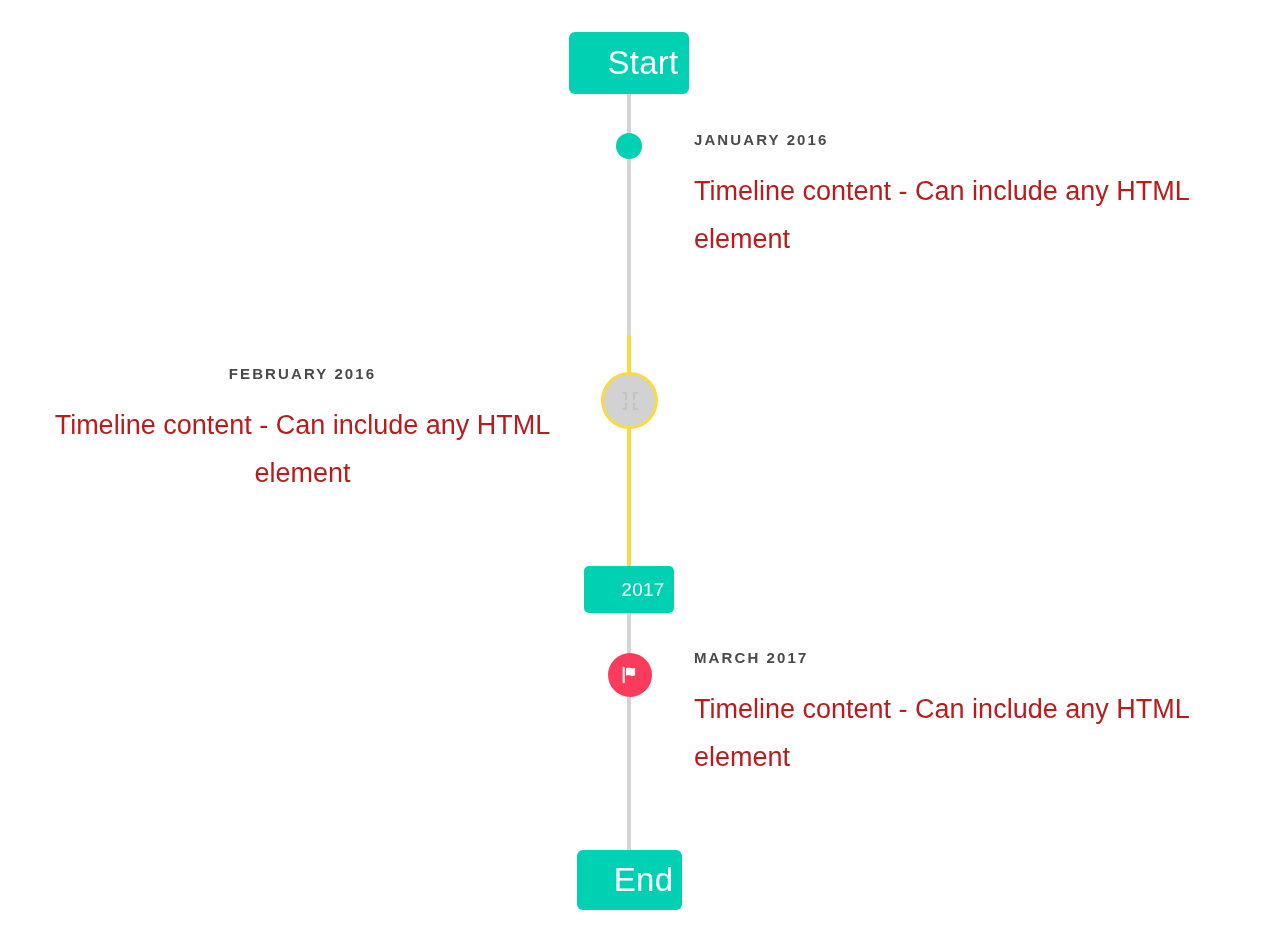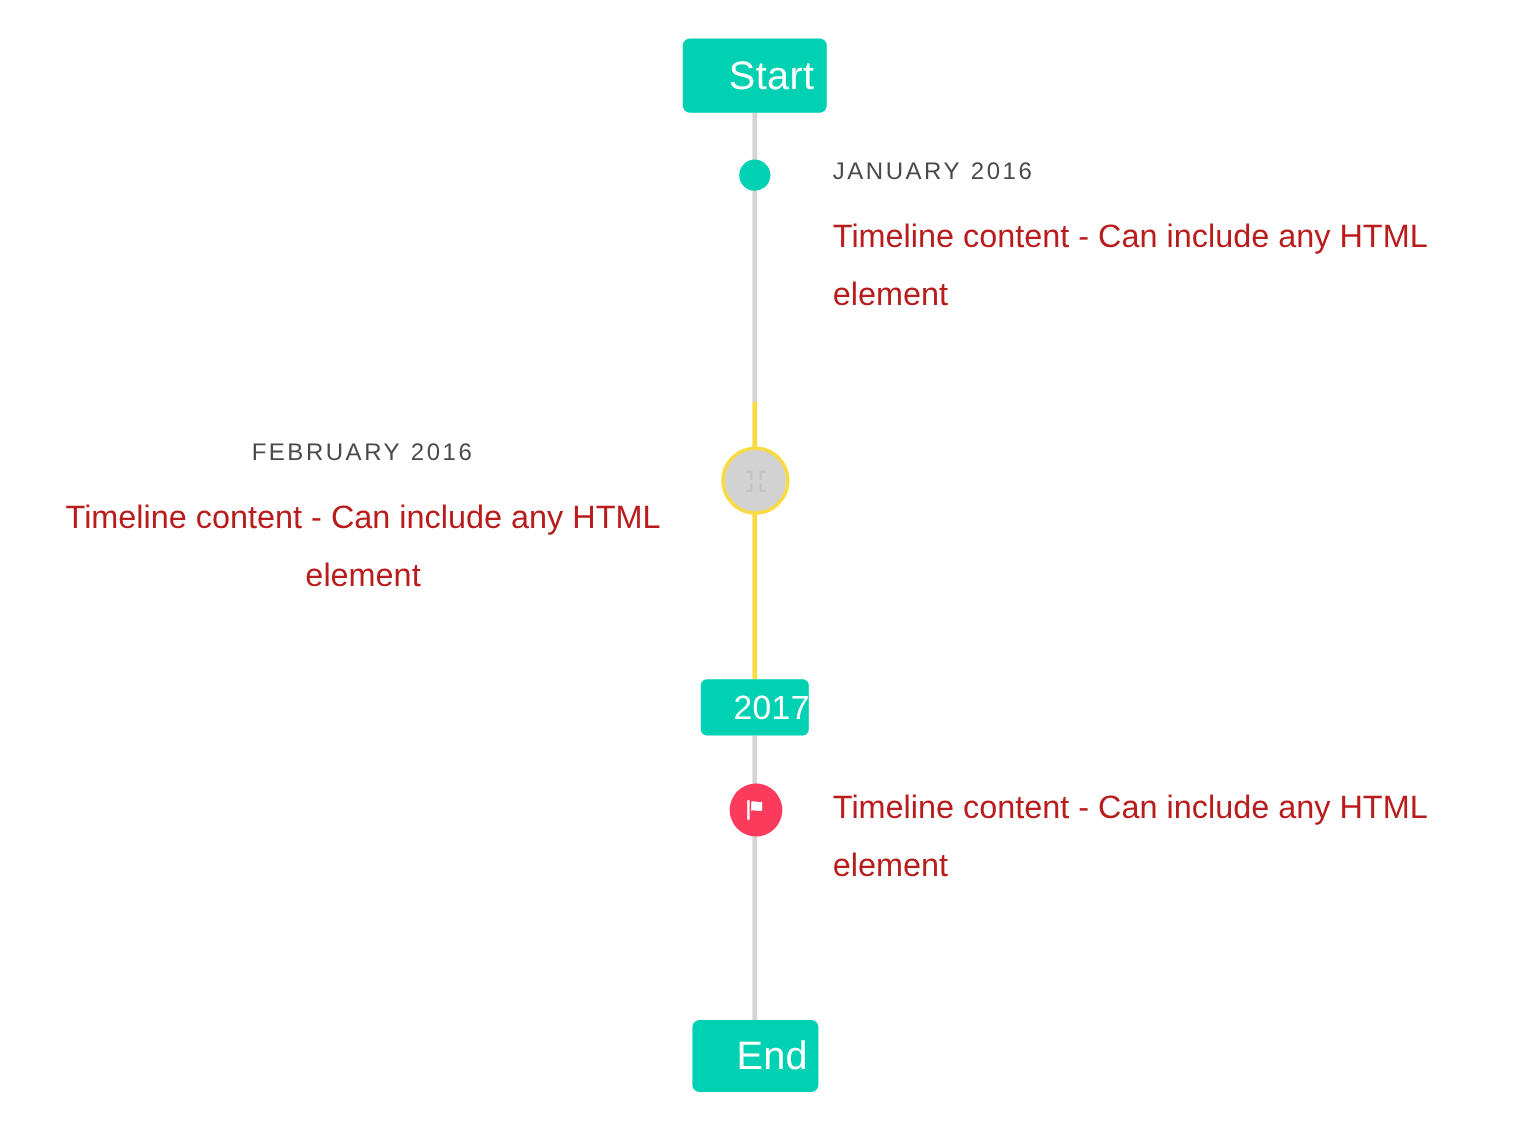--- a/index.html
+++ b/index.html
@@ -50,21 +50,21 @@
     font-size: 33px;
   }
   .cap-end {
     left: 577px; top: 850px;
     width: 105px; height: 60px;
     font-size: 33px;
   }
   .cap-year {
     left: 584px; top: 566px;
     width: 90px; height: 47px;
-    font-size: 28px;
+    font-size: 19px;
     border-radius: 5px;
   }
 
   
   .marker {
     position: absolute;
     border-radius: 50%;
     box-sizing: border-box;
     display: flex;
     align-items: center;
@@ -104,22 +104,22 @@
     position: absolute;
     left: 40px;
     width: 525px;
     text-align: center;
   }
   .entry-jan   { top: 131px; }
   .entry-feb   { top: 365px; }
   .entry-mar   { top: 649px; }
 
   .entry-date {
-    font-size: 20px;
-    font-weight: normal;
+    font-size: 15px;
+    font-weight: bold;
     letter-spacing: 2.1px;
     color: #4a4a4a;
     margin: 0 0 18px 0;
     line-height: 1.2;
   }
   .entry-body {
     font-size: 27px;
     font-weight: 400;
     color: #b91c1c;
     line-height: 1.78;
@@ -160,18 +160,19 @@
 
   <div class="cap-badge cap-year">2017</div>
 
   <div class="marker marker-circle-pink">
     <svg class="flag-icon" viewBox="0 0 24 24" aria-hidden="true">
       <rect x="4" y="3" width="2.2" height="18" rx="1.1" fill="#ffffff"></rect>
       <path d="M7.6 4.6 c3.4 -1.9 6.6 1.5 10 -0.4 v8.2 c-3.4 1.9 -6.6 -1.5 -10 0.4 z" fill="#ffffff"></path>
     </svg>
   </div>
   <div class="entry-right entry-mar">
+    <div class="entry-date">MARCH 2017</div>
     <div class="entry-body">Timeline content - Can include any HTML element</div>
   </div>
 
   <div class="cap-badge cap-end">End</div>
 
 </div>
 
 </body></html>

